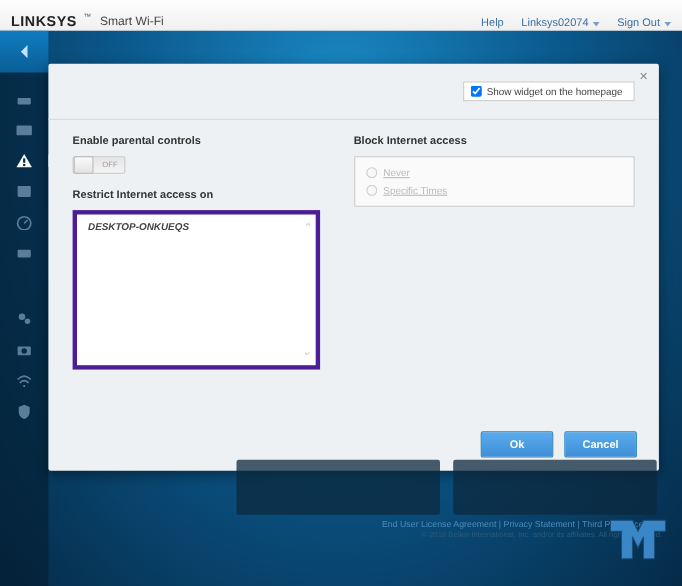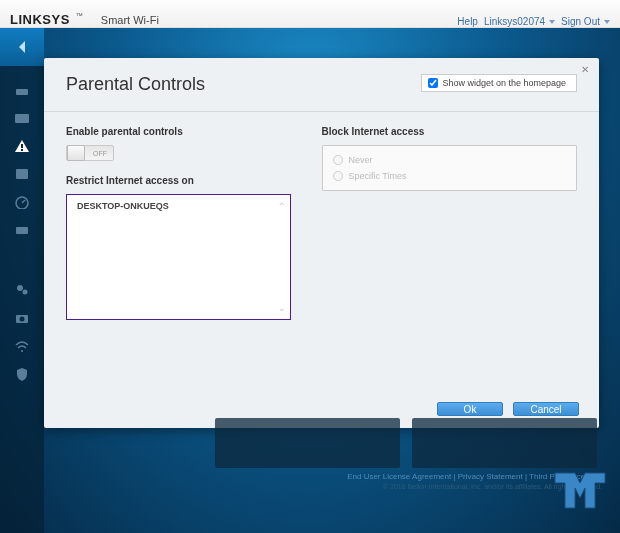--- a/index.html
+++ b/index.html
@@ -2,22 +2,22 @@
 <html><head>
 <meta charset="utf-8">
 <style>
 * { margin: 0; padding: 0; box-sizing: border-box; font-family: Arial, sans-serif; }
 body { width: 620px; height: 533px; background: #fff; overflow: hidden; position: relative; }
 
 .topbar { height: 28px; background: linear-gradient(#fdfdfd,#f0f0f0); border-bottom: 1px solid #ddd; display: flex; align-items: flex-end; padding: 0 10px; }
 .brand { display: flex; align-items: center; gap: 6px; }
 .brand-logo { font-weight: 900; font-size: 13px; letter-spacing: 0.5px; color: #222; }
 .brand-tm { font-size: 7px; color: #555; position: relative; top: -4px; }
-.brand-sub { font-size: 11px; color: #444; margin-left: 12px; }
-.topbar-right { margin-left: auto; display: flex; gap: 6px; font-size: 10px; color: #3a6ea5; }
+.brand-sub { font-size: 11px; color: #444; margin-left: 2px; }
+.topbar-right { margin-left: auto; display: flex; gap: 16px; font-size: 10px; color: #3a6ea5; }
 .topbar-item { display: flex; align-items: center; gap: 4px; cursor: pointer; }
 .caret { width: 0; height: 0; border-left: 3px solid transparent; border-right: 3px solid transparent; border-top: 4px solid #7a9cc6; }
 
 .app { position: relative; height: 505px; background: radial-gradient(ellipse at 50% 15%, #1b8ac6 0%, #0b5a8e 45%, #052a47 100%); }
 
 .back-btn { position: absolute; left: 0; top: 0; width: 44px; height: 38px; background: linear-gradient(#0f7cc0,#0a5e97); display: flex; align-items: center; justify-content: center; cursor: pointer; }
 .back-btn svg { width: 10px; height: 14px; fill: #bde3ff; }
 
 .sidebar { position: absolute; left: 0; top: 38px; bottom: 0; width: 44px; background: rgba(5,30,50,0.65); display: flex; flex-direction: column; align-items: center; padding-top: 10px; }
 .side-icon { width: 44px; height: 28px; display: flex; align-items: center; justify-content: center; color: #5a7d99; cursor: pointer; font-size: 14px; position: relative; }
@@ -39,34 +39,34 @@
 .panel-divider { height: 1px; background: #d5d9dc; margin: 6px 0 0; }
 
 .panel-body { padding: 14px 22px; display: flex; }
 .col { flex: 1; }
 
 .section-label { font-size: 10px; font-weight: bold; color: #333; margin-bottom: 8px; display: block; }
 
 .toggle { width: 48px; height: 16px; background: linear-gradient(#e6e6e6,#f4f4f4); border: 1px solid #c8c8c8; border-radius: 2px; position: relative; display: flex; align-items: center; justify-content: flex-end; padding-right: 6px; font-size: 7px; color: #999; margin-bottom: 14px; cursor: pointer; }
 .toggle-knob { position: absolute; left: 0; top: -1px; bottom: -1px; width: 18px; background: linear-gradient(#fafafa,#e3e3e3); border: 1px solid #bbb; border-radius: 2px; }
 
-.device-box { width: 225px; height: 126px; background: #fff; border: 1px solid #4c1d95; position: relative; font-size: 9px; }
+.device-box { width: 225px; height: 145px; background: #fff; border: 4px solid #4c1d95; position: relative; font-size: 9px; font-style: italic; }
 .device-item { padding: 6px 10px; font-weight: bold; color: #444; }
 .device-scroll { position: absolute; right: 4px; top: 6px; color: #ccc; font-size: 10px; }
 .device-scroll.bot { top: auto; bottom: 6px; }
 
 .radio-box { border: 1px solid #ccc; background: #fafafa; padding: 6px 10px; border-radius: 1px; margin-bottom: 12px; }
-.radio-row { display: flex; align-items: center; gap: 6px; padding: 3px 0; font-size: 9px; color: #bbb; }
+.radio-row { display: flex; align-items: center; gap: 6px; padding: 3px 0; font-size: 9px; color: #bbb; text-decoration: underline; }
 .radio-row input { width: 10px; height: 10px; }
 
 .sites-label { font-size: 10px; font-weight: bold; color: #333; }
 .sites-bar { color: #aaa; margin-left: 4px; }
 
 .panel-footer { position: absolute; bottom: 12px; right: 20px; display: flex; gap: 10px; }
-.btn { width: 66px; height: 14px; border: 1px solid #2d7fbf; background: linear-gradient(#5aacee,#3e8fd5); color: #fff; font-size: 10px; border-radius: 2px; cursor: pointer; }
+.btn { width: 66px; height: 24px; border: 1px solid #2d7fbf; background: linear-gradient(#5aacee,#3e8fd5); color: #fff; font-size: 10px; border-radius: 2px; cursor: pointer; font-weight: bold; }
 
 .bg-cards { position: absolute; left: 215px; top: 390px; display: flex; gap: 12px; }
 .bg-card { width: 185px; height: 50px; background: rgba(12,40,62,0.75); border-radius: 2px; }
 
 .footer { position: absolute; bottom: 42px; right: 18px; font-size: 8px; color: #4d8bb9; text-align: right; line-height: 1.3; }
 .footer a { color: #4d8bb9; text-decoration: none; margin-top: 16px; }
 .footer .dim { color: #2c5a7a; font-size: 7px; }
 
 .badge { position: absolute; bottom: 20px; right: 10px; width: 60px; height: 45px; }
 .badge svg { width: 100%; height: 100%; }
@@ -162,21 +162,20 @@
         <svg viewBox="0 0 16 14">
           <path d="M8 1 L13 3 V7 Q13 12 8 14 Q3 12 3 7 V3 Z"></path>
         </svg>
       </div>
   </div>
 
   <div class="panel">
     <div class="panel-close">✕</div>
     <div class="panel-header">
       <div>
-        <div class="panel-title">Parental Controls</div>
       </div>
       <label class="widget-check">
         <input type="checkbox" checked="" style="">
         <span>Show widget on the homepage</span>
       </label>
     </div>
     <div class="panel-divider"></div>
     <div class="panel-body">
       <div class="col">
         <span class="section-label">Enable parental controls</span>

